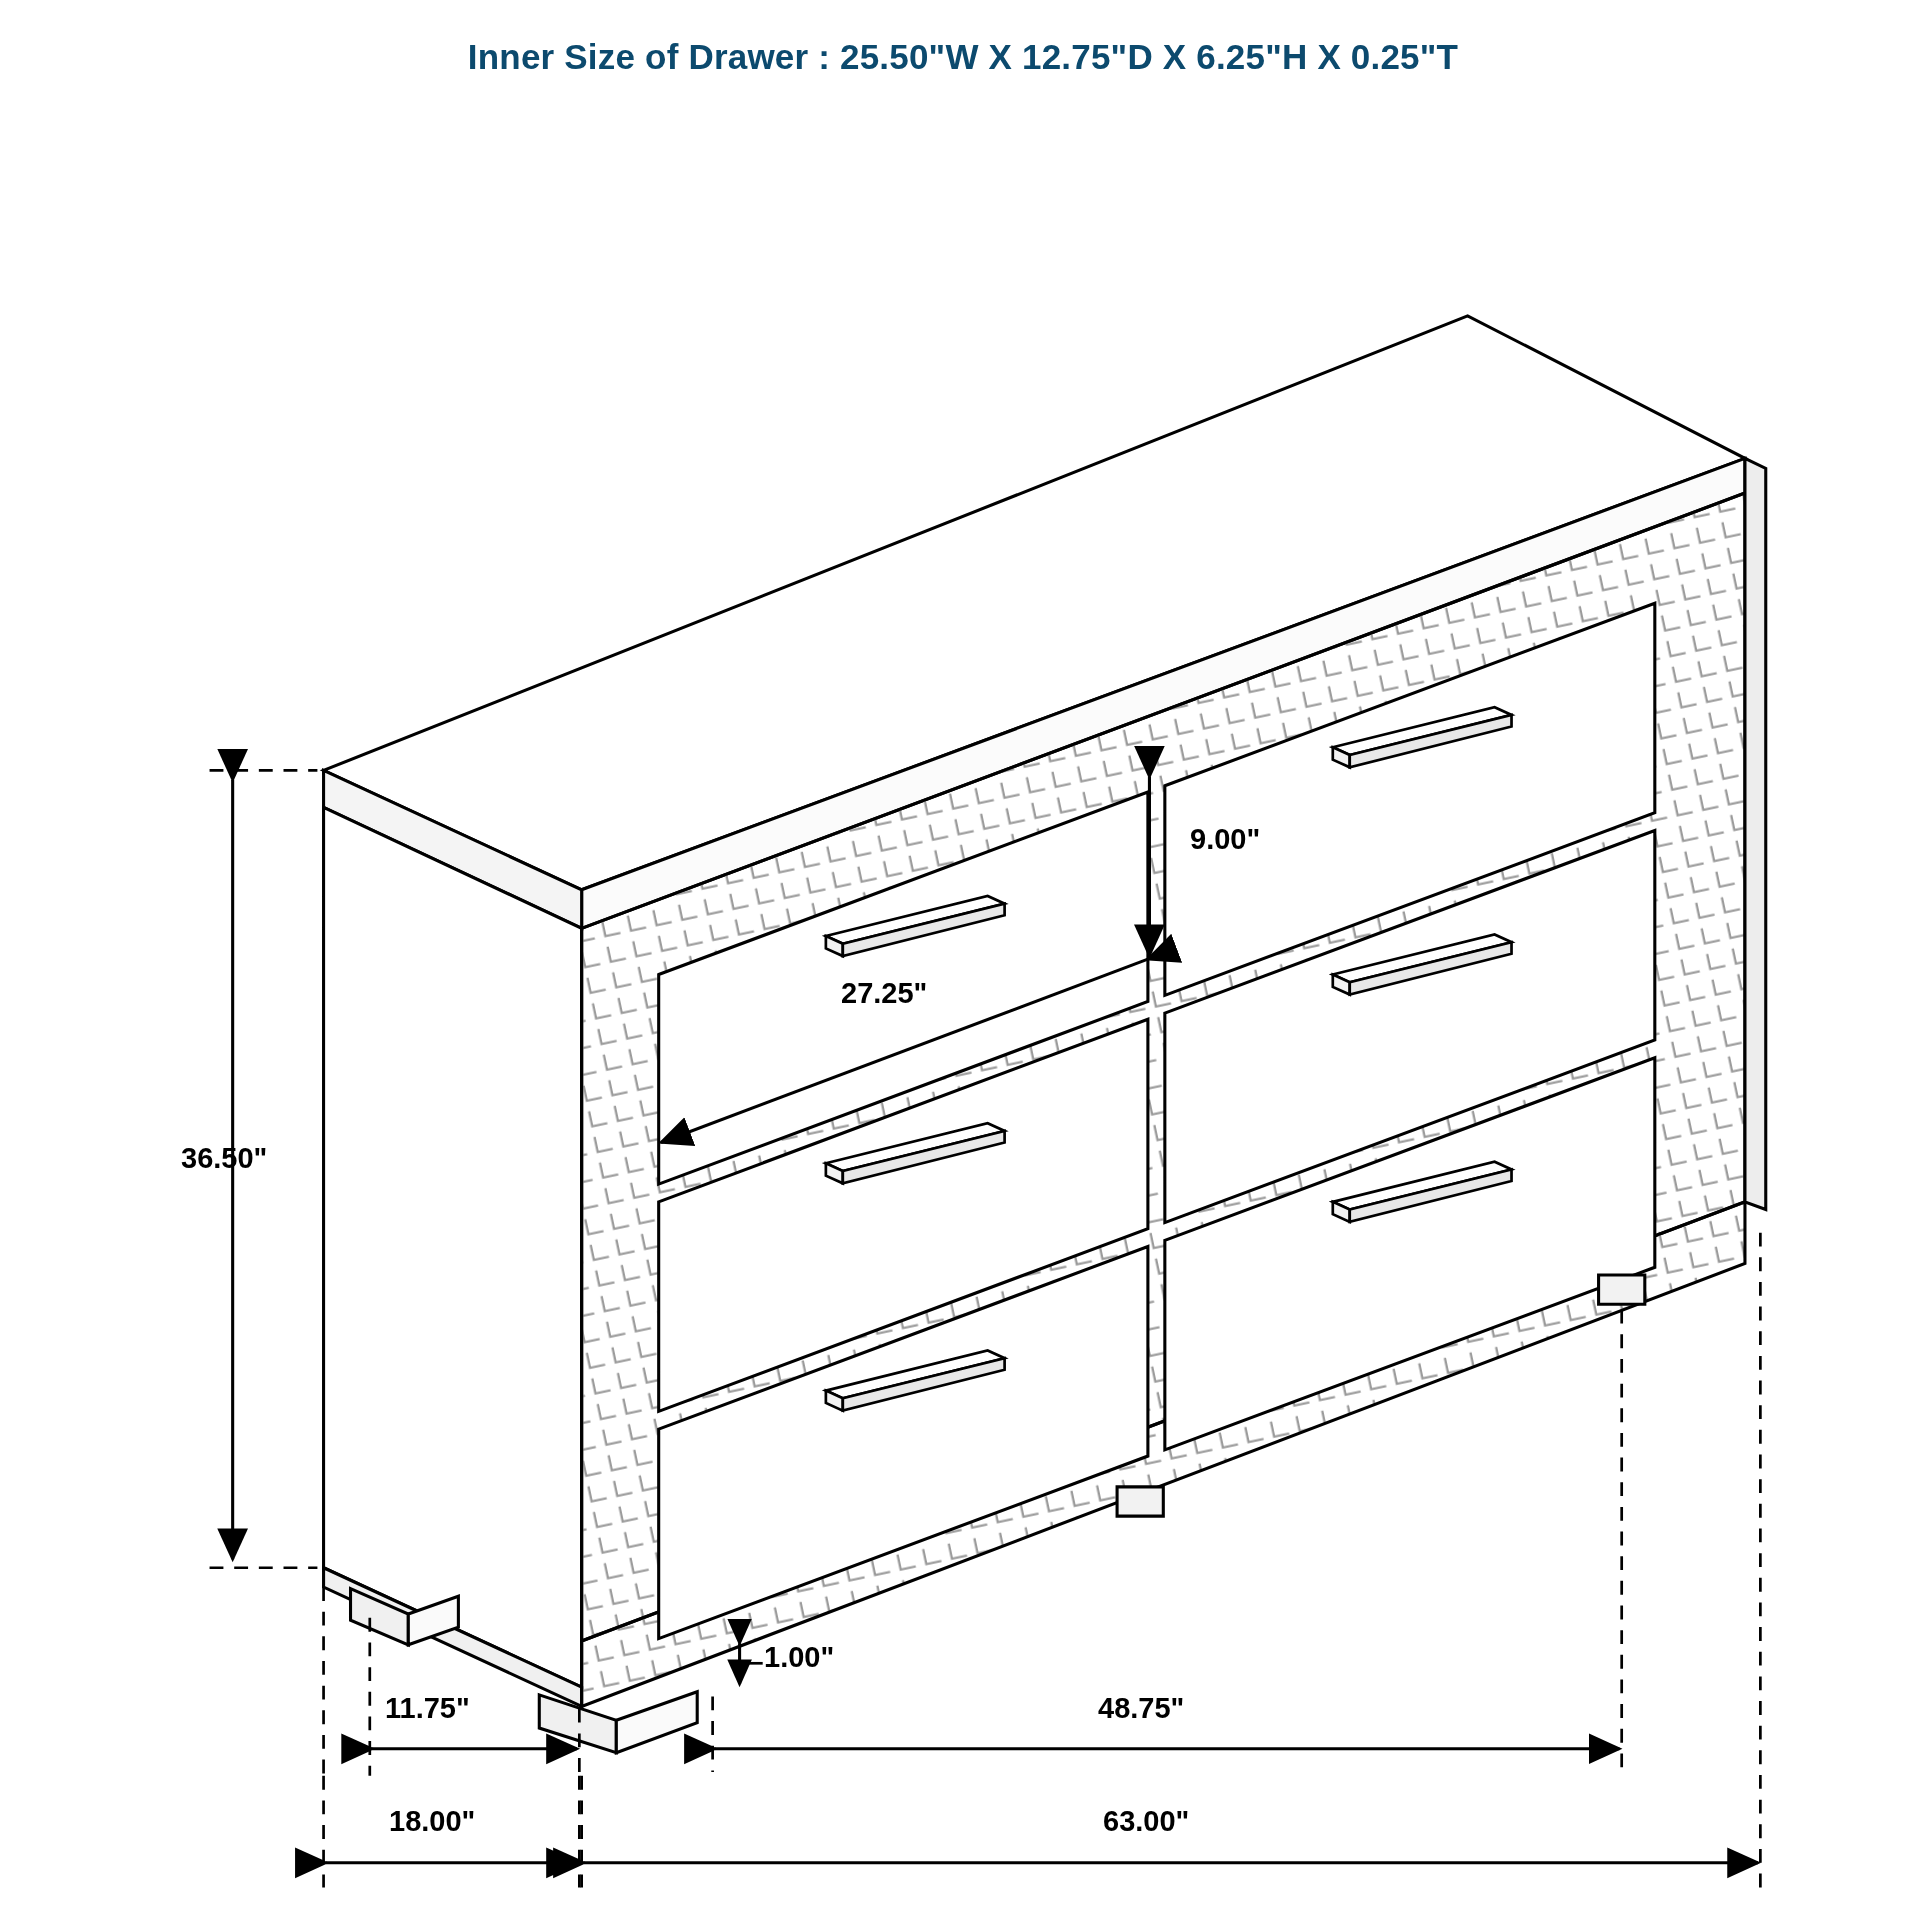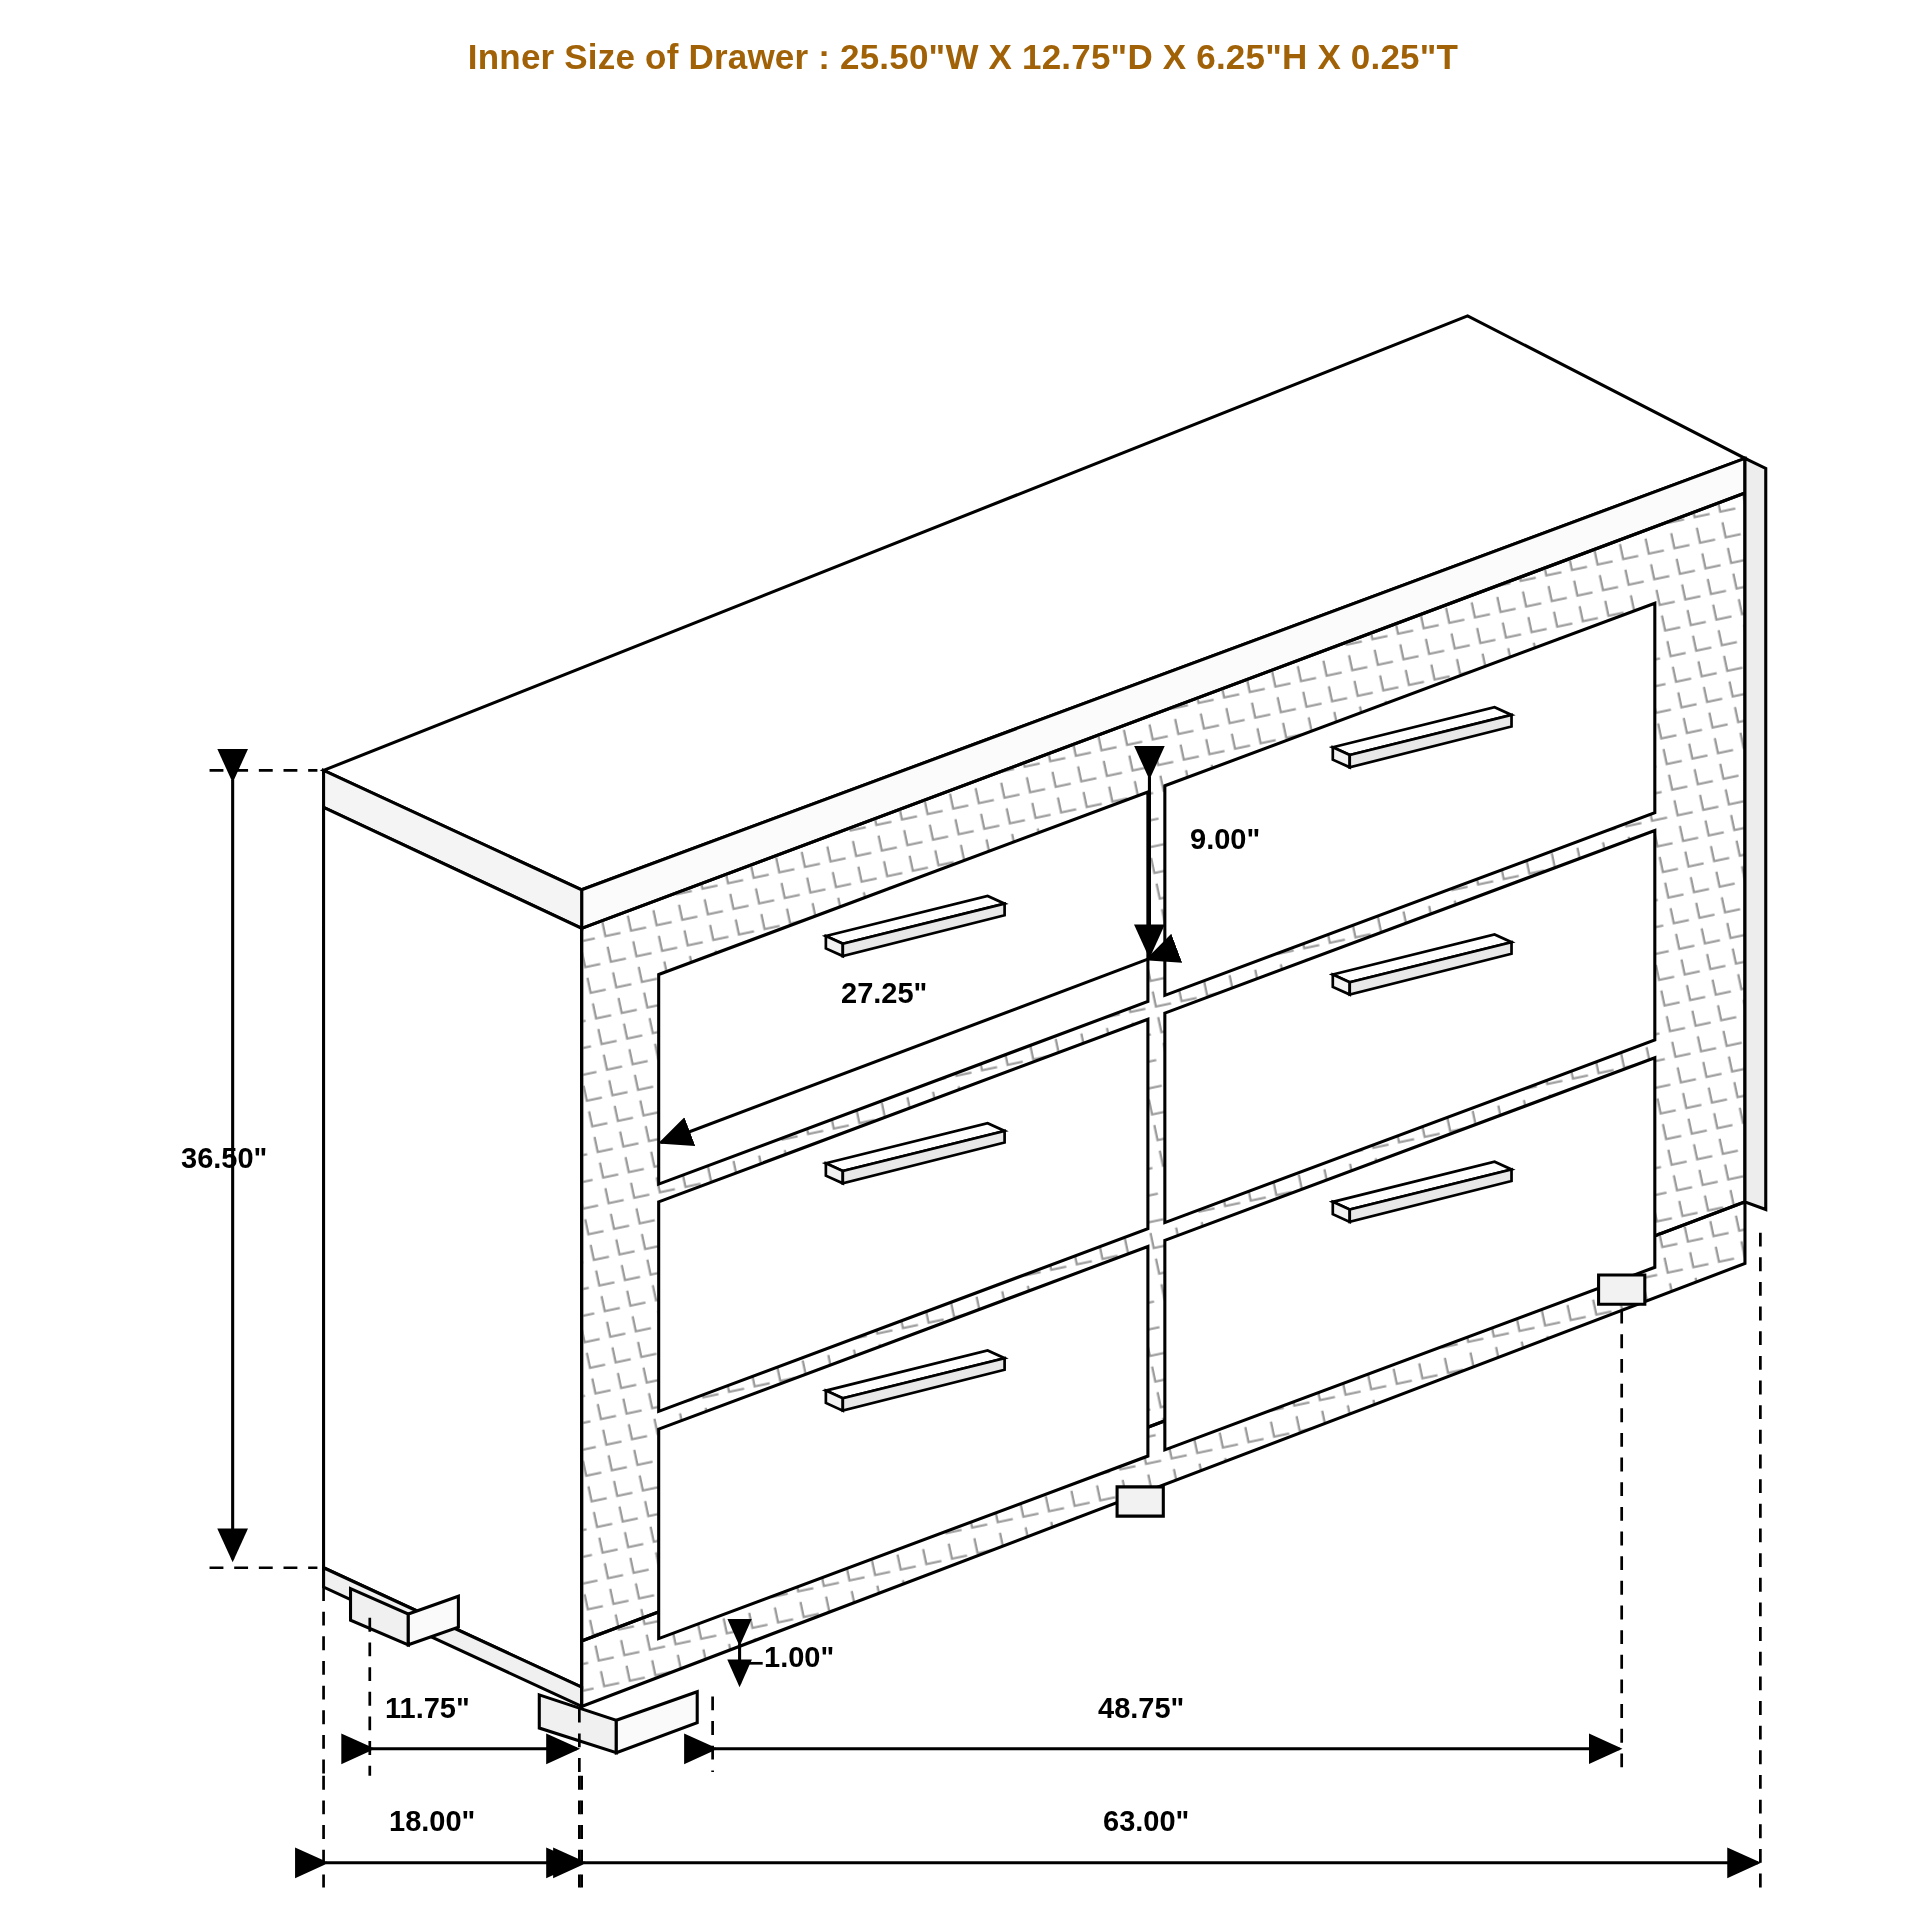--- a/index.html
+++ b/index.html
@@ -20,21 +20,21 @@
     height: 1926px;
   }
   .title {
     position: absolute;
     top: 37px;
     left: 0;
     width: 1926px;
     text-align: center;
     font-size: 35px;
     font-weight: bold;
-    color: #a16207;
+    color: #0c4a6e;
     letter-spacing: 0.2px;
     white-space: nowrap;
   }
   svg.draw {
     position: absolute;
     top: 0;
     left: 0;
     width: 1926px;
     height: 1926px;
   }

